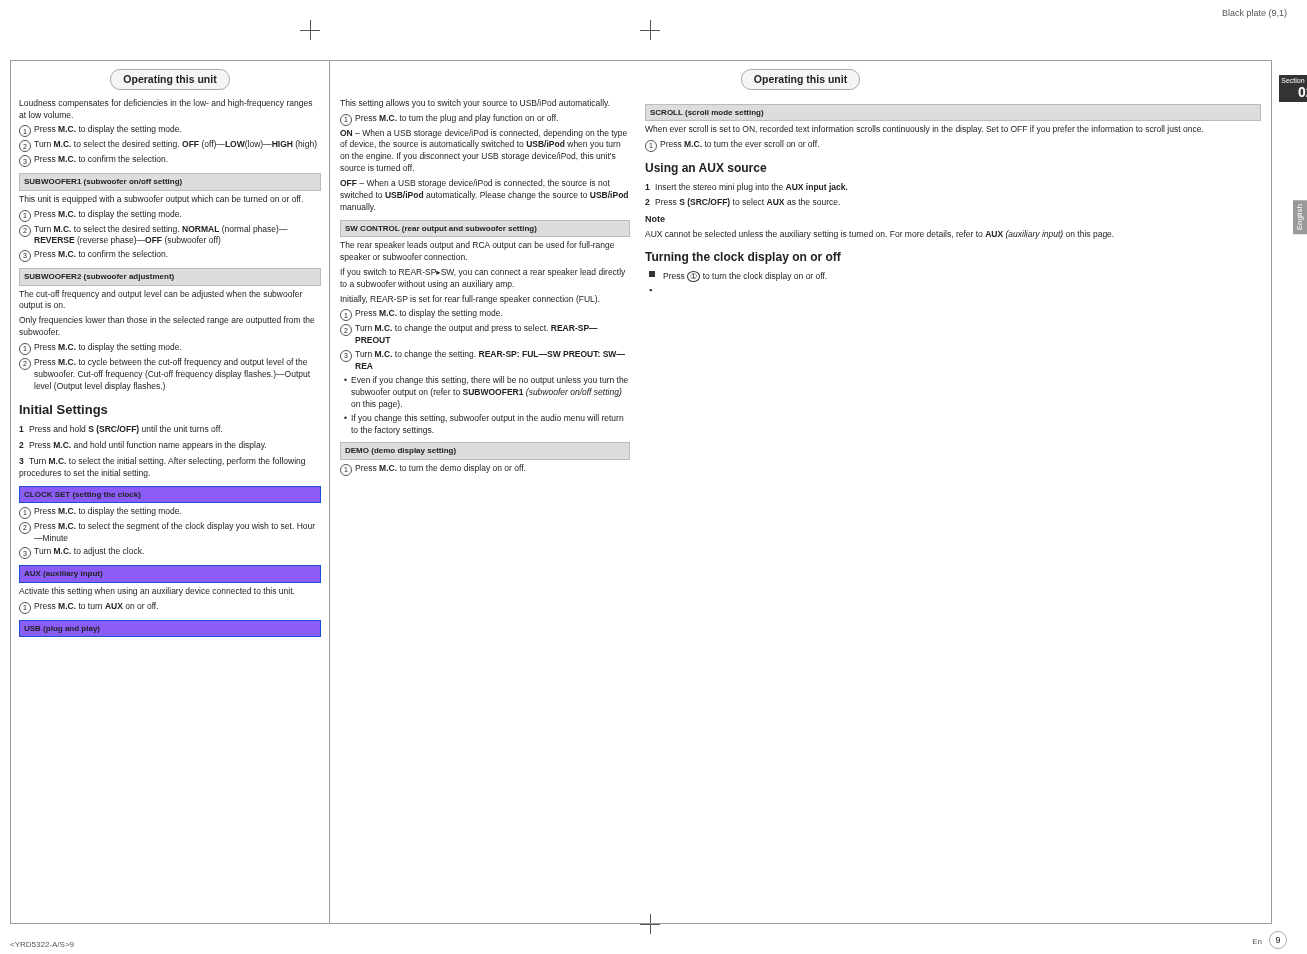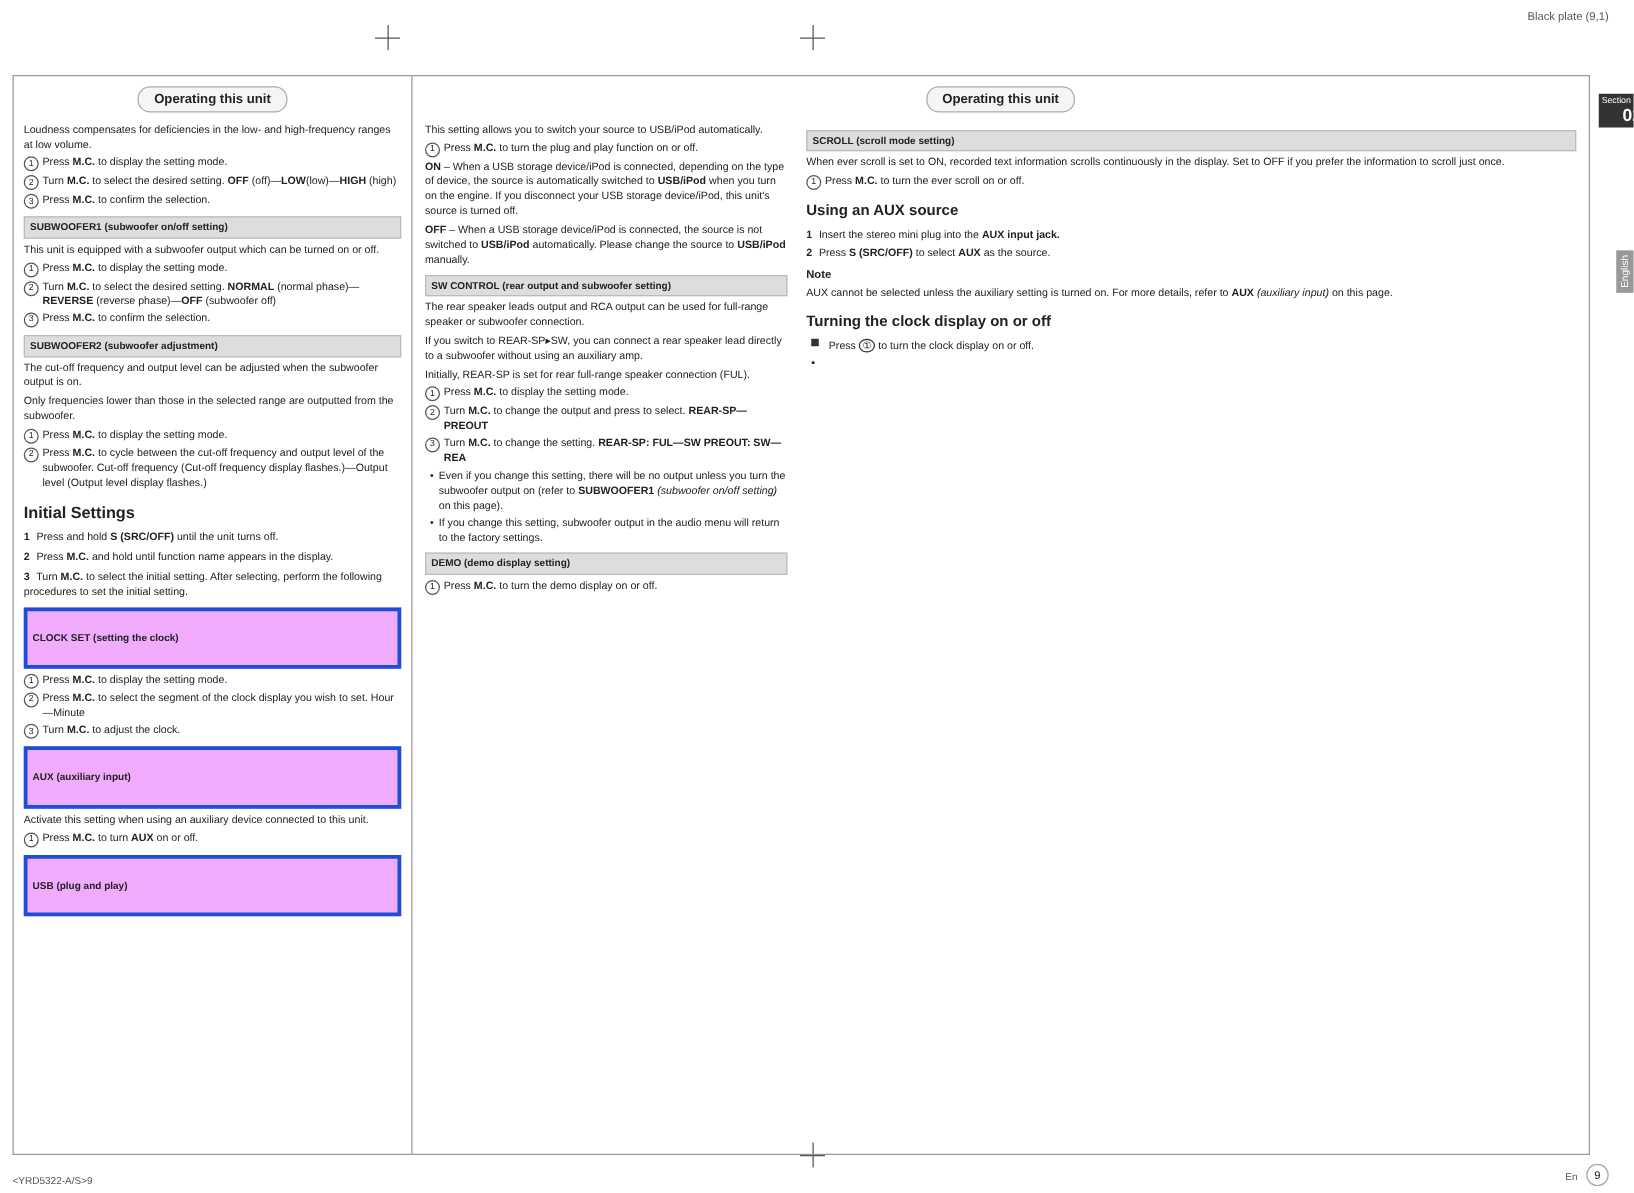--- a/index.html
+++ b/index.html
@@ -136,26 +136,26 @@
     .sub-heading {
       background: #ddd;
       padding: 2px 4px;
       font-size: 8px;
       font-weight: bold;
       margin: 6px 0 3px 0;
       border: 1px solid #bbb;
     }
 
     .sub-heading-light {
-      background: #f0abfc;
-      padding: 16px 4px;
+      background: #8b5cf6;
+      padding: 2px 4px;
       font-size: 8px;
       font-weight: bold;
       margin: 6px 0 3px 0;
-      border: 3px solid #1d4ed8;
+      border: 1px solid #1d4ed8;
     }
 
     p { margin-bottom: 3px; }
 
     .numbered-item {
       display: flex;
       gap: 3px;
       margin-bottom: 2px;
     }
     .num-circle {

